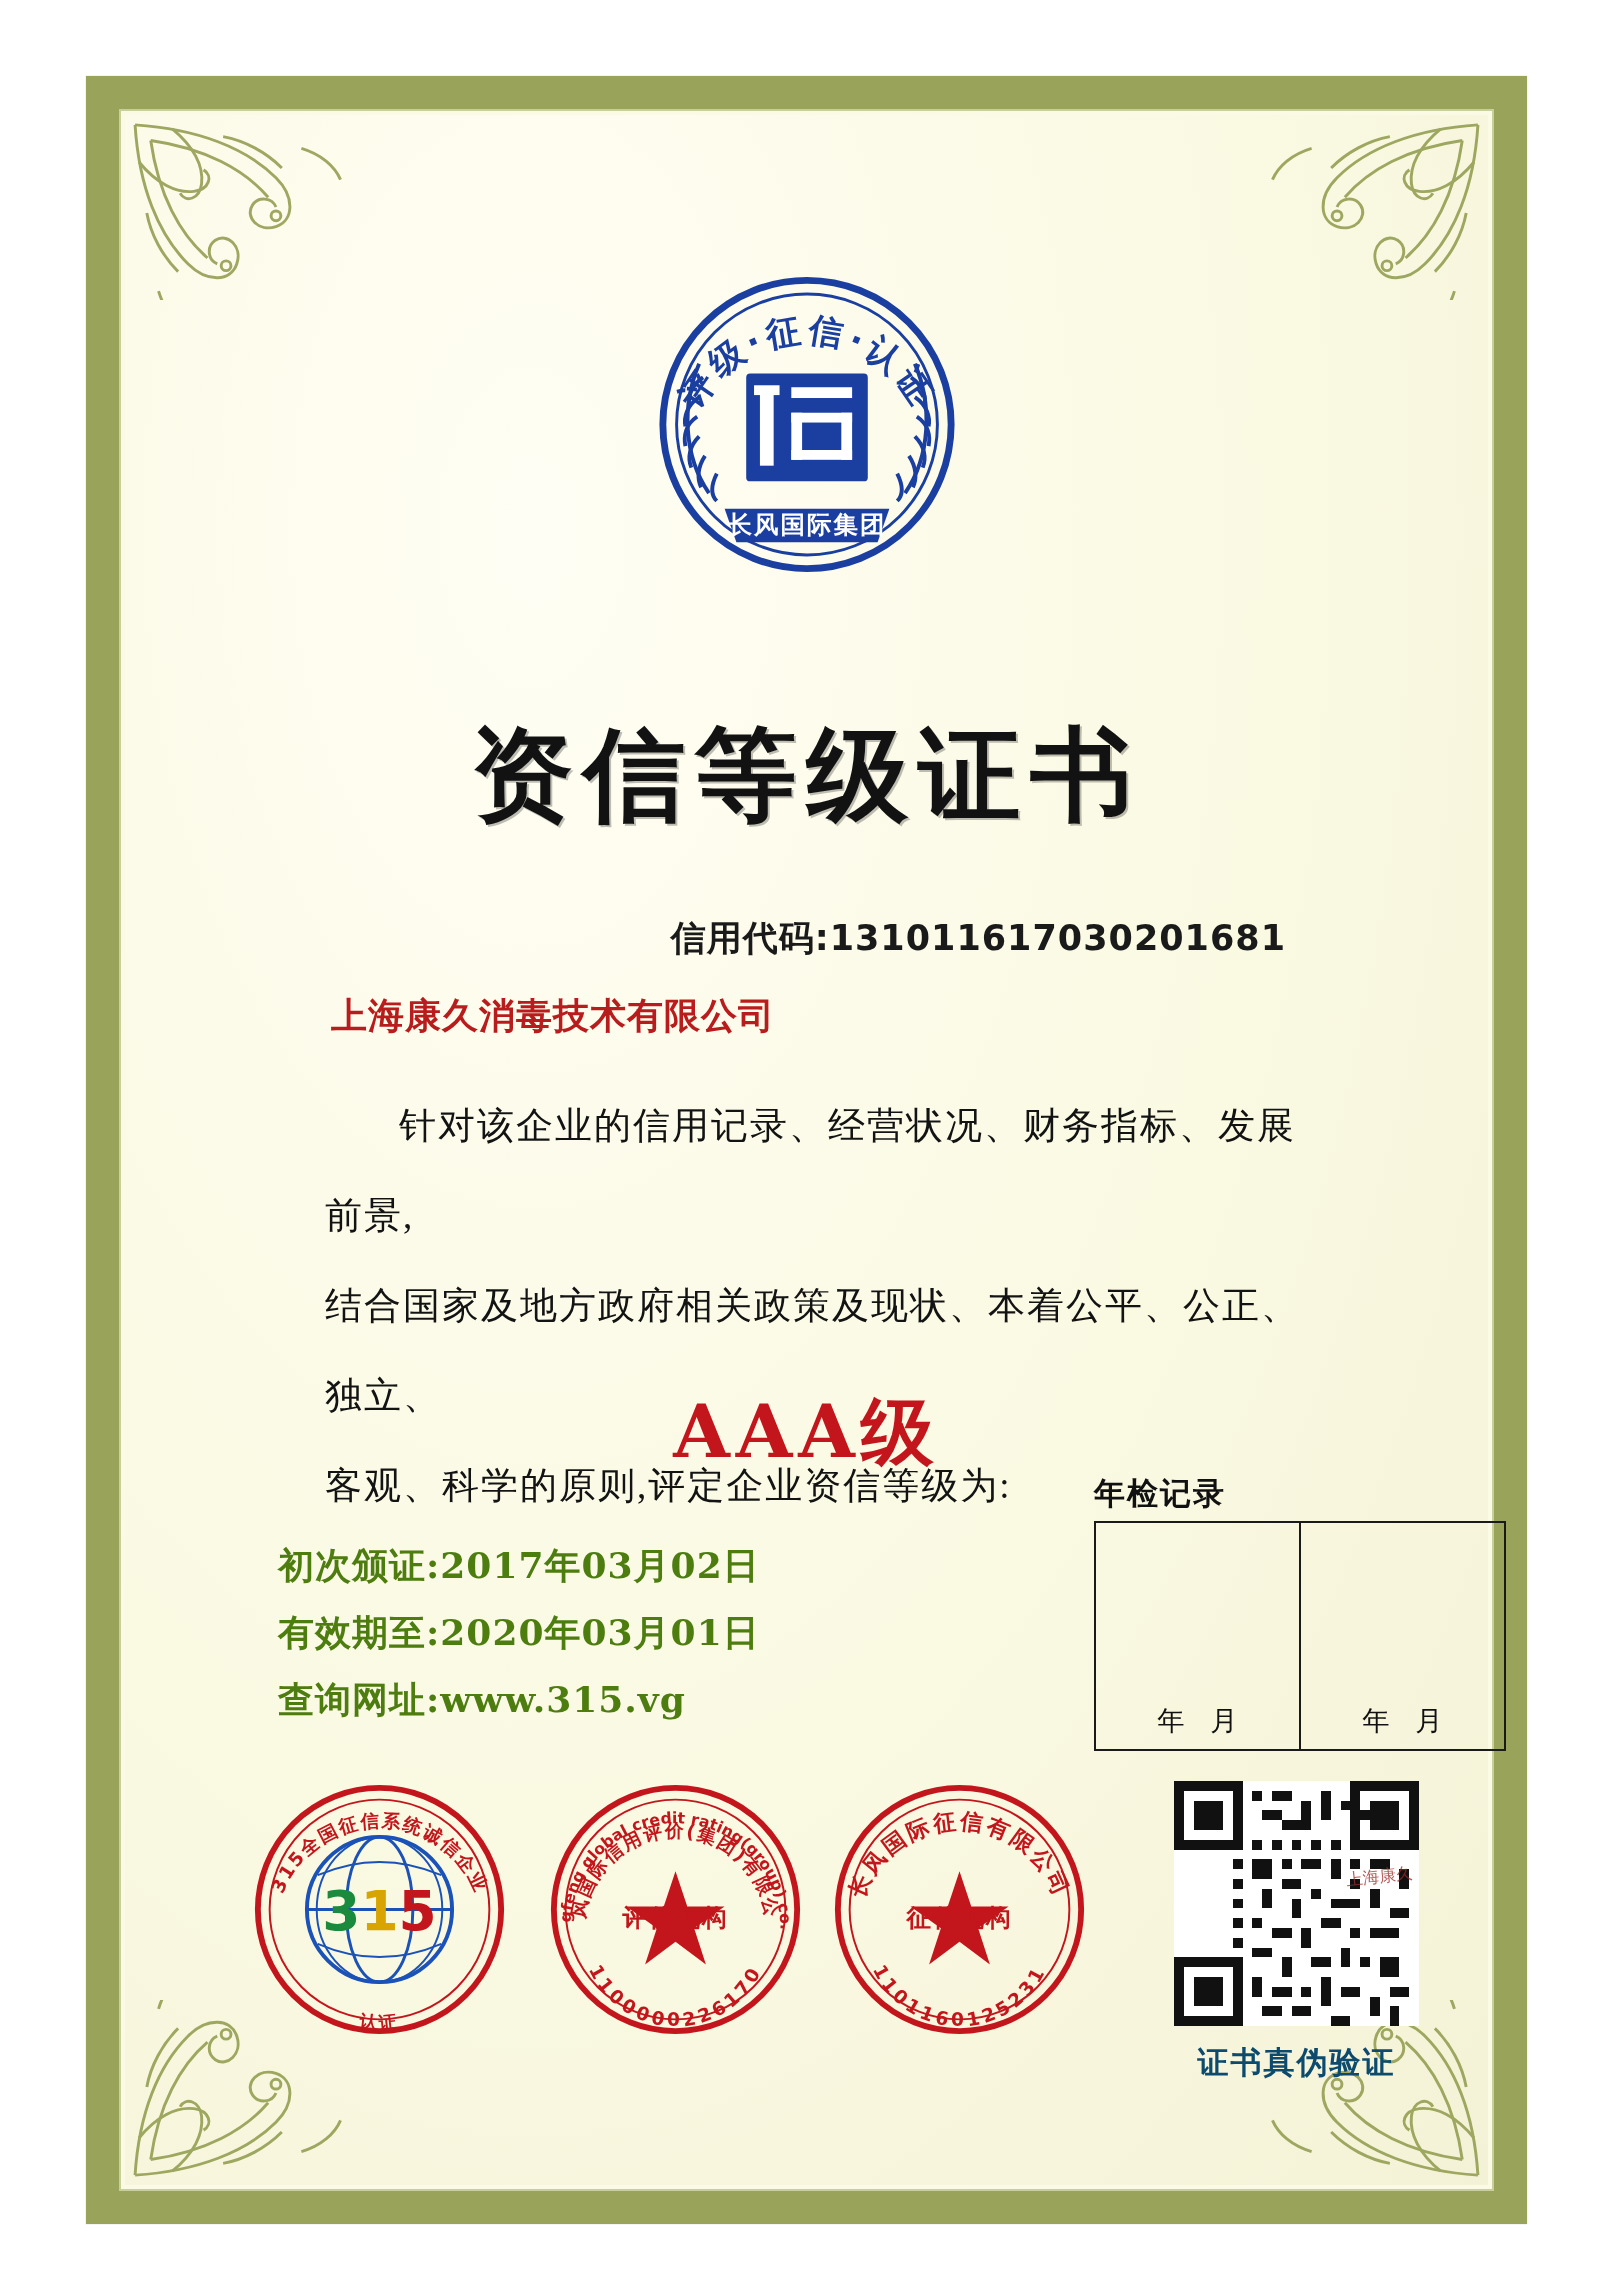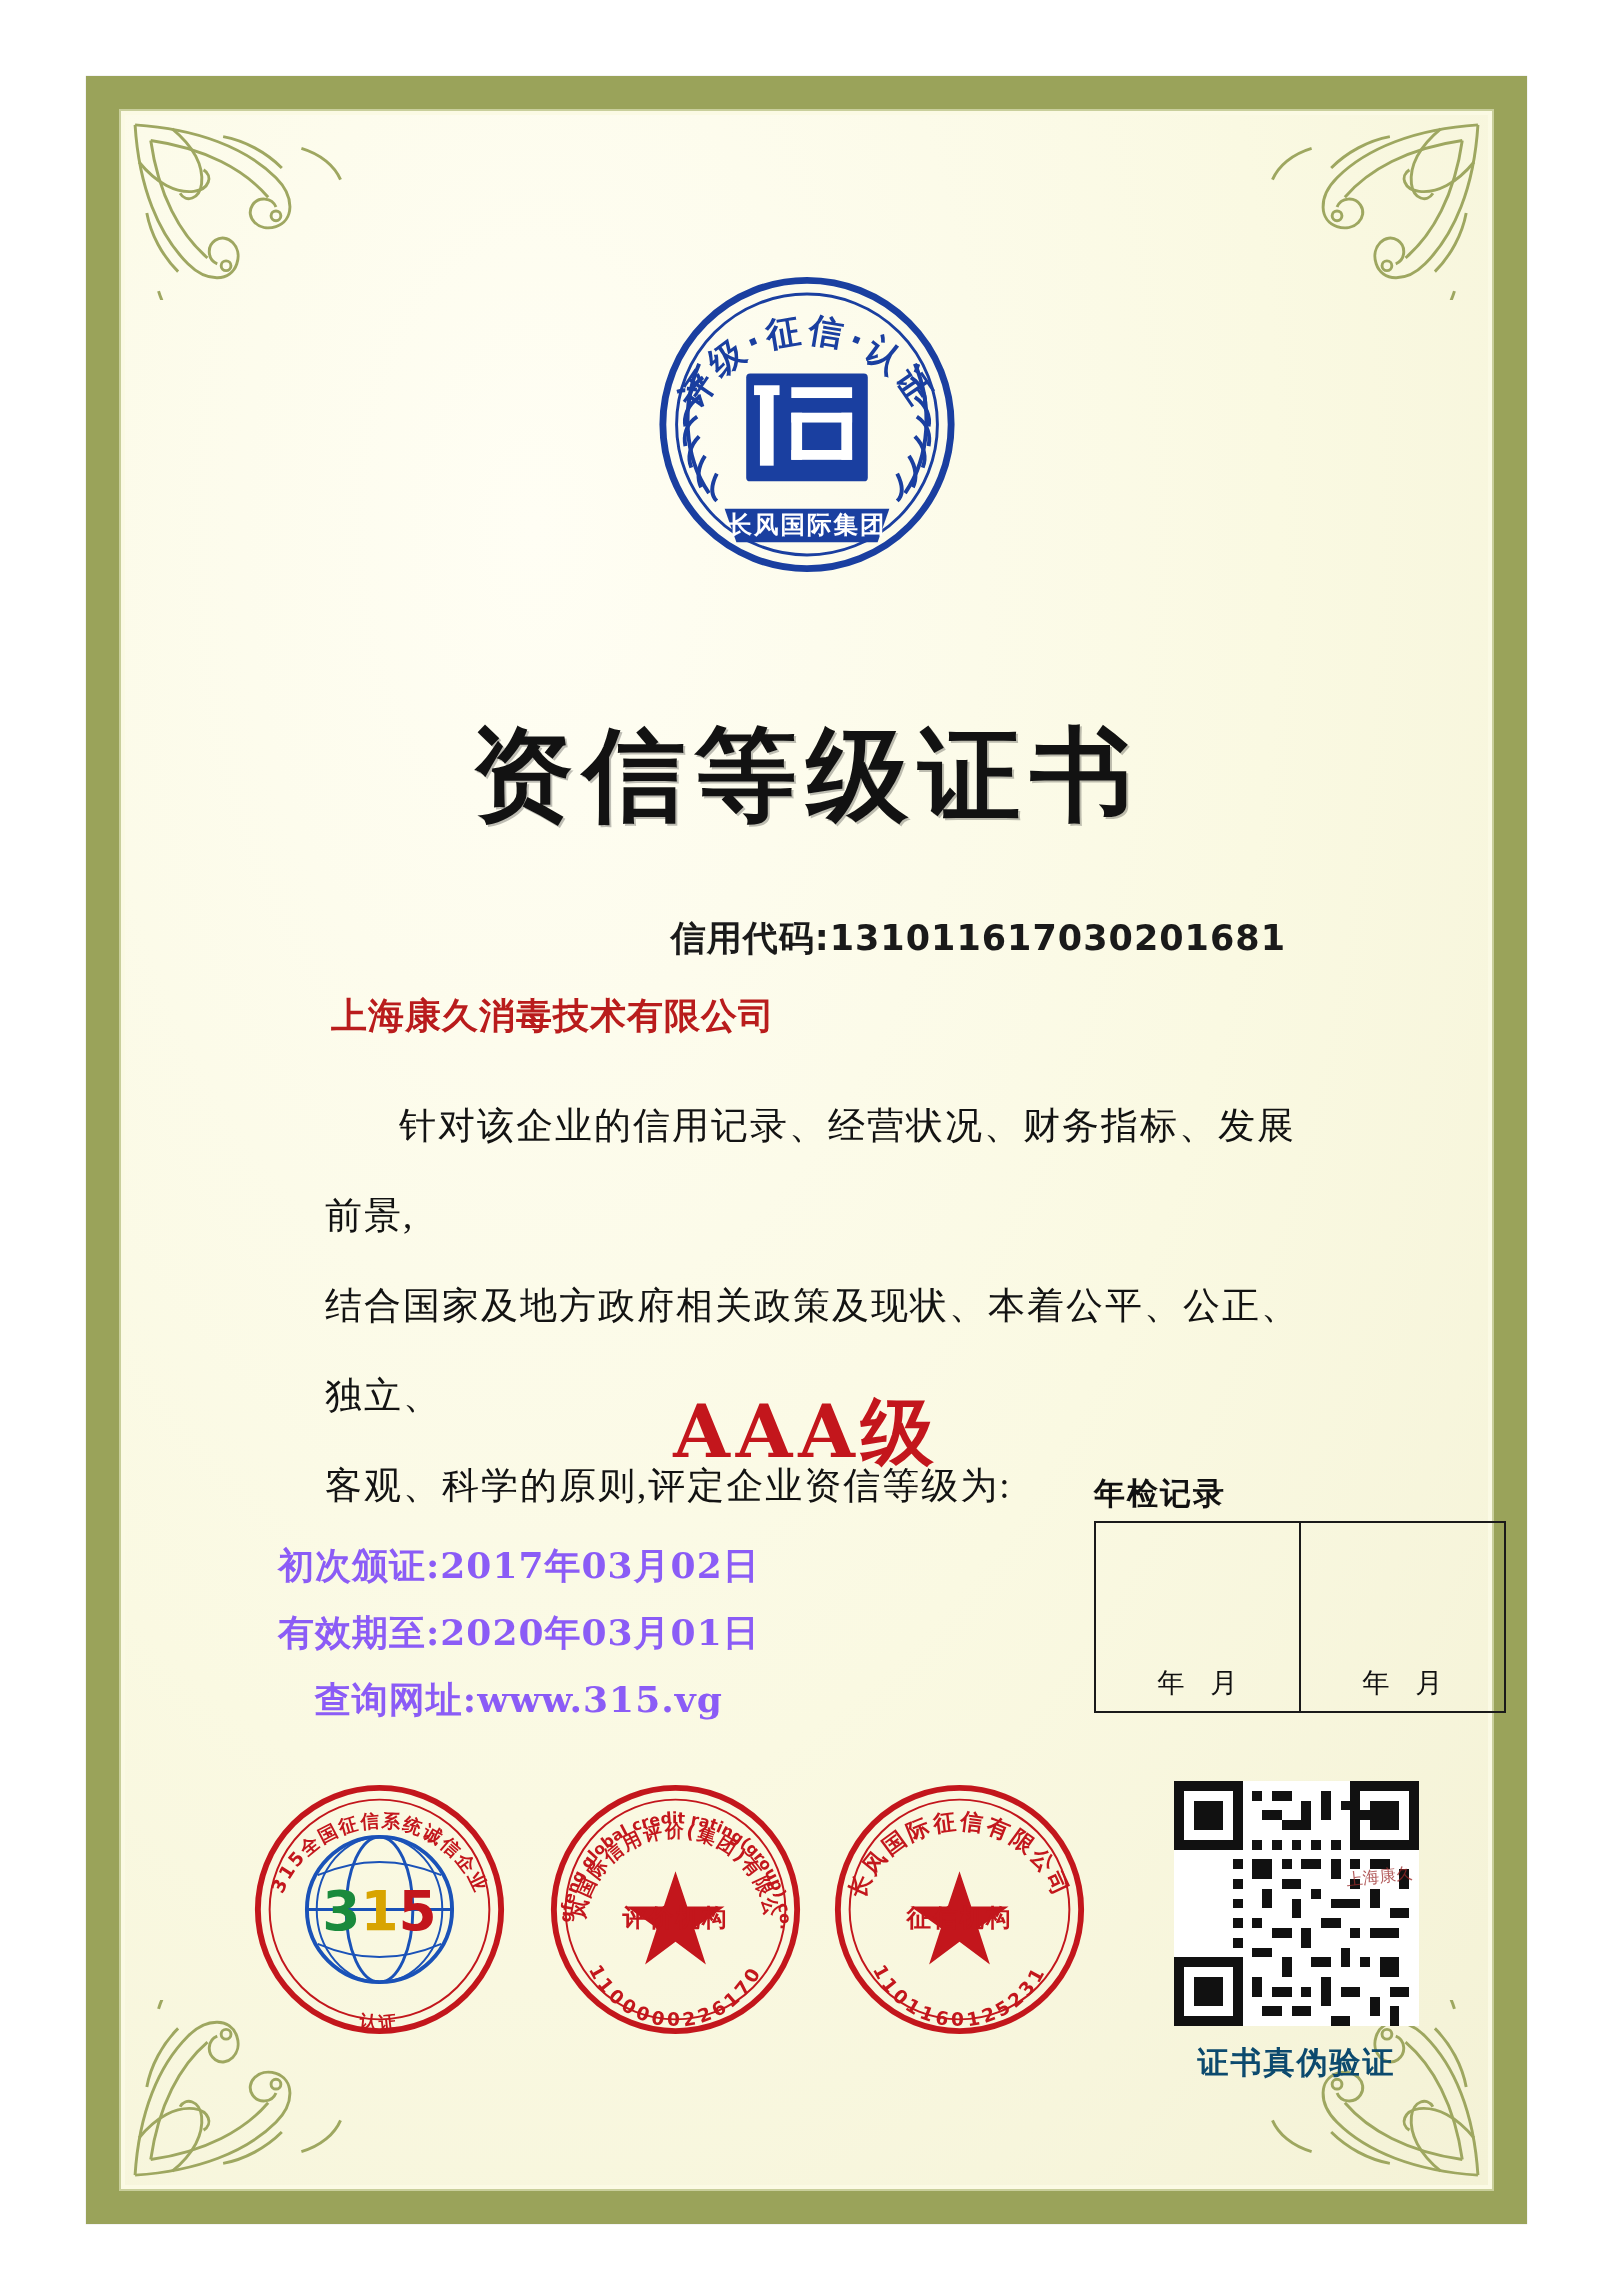--- a/index.html
+++ b/index.html
@@ -143,23 +143,22 @@
 
   
   .dates {
     position: absolute;
     left: 192px;
     top: 1456px;
     font-family: "DejaVu Serif", serif;
     font-weight: bold;
     font-size: 36px;
     line-height: 67px;
-    color: #8b5cf6;
+    color: #4d7c0f;
     letter-spacing: 1px;
-    text-align: center;
   }
   .dates div { white-space: nowrap; }
 
   
   .annual {
     position: absolute;
     left: 961px;
     top: 1397px;
     width: 412px;
     padding-left: 47px;
@@ -167,21 +166,21 @@
   .annual-title {
     font-family: "DejaVu Sans", sans-serif;
     font-weight: bold;
     font-size: 31px;
     color: #111;
     margin-bottom: 5.9px;
     letter-spacing: 2px;
   }
   .annual-box {
     display: flex;
-    height: 192px;
+    height: 230px;
     border: 2.9px solid #1a1a1a;
     box-sizing: border-box;
   }
   .annual-cell {
     flex: 1;
     position: relative;
   }
   .annual-cell + .annual-cell { border-left: 2.9px solid #1a1a1a; }
   .annual-cell .ym {
     position: absolute;

